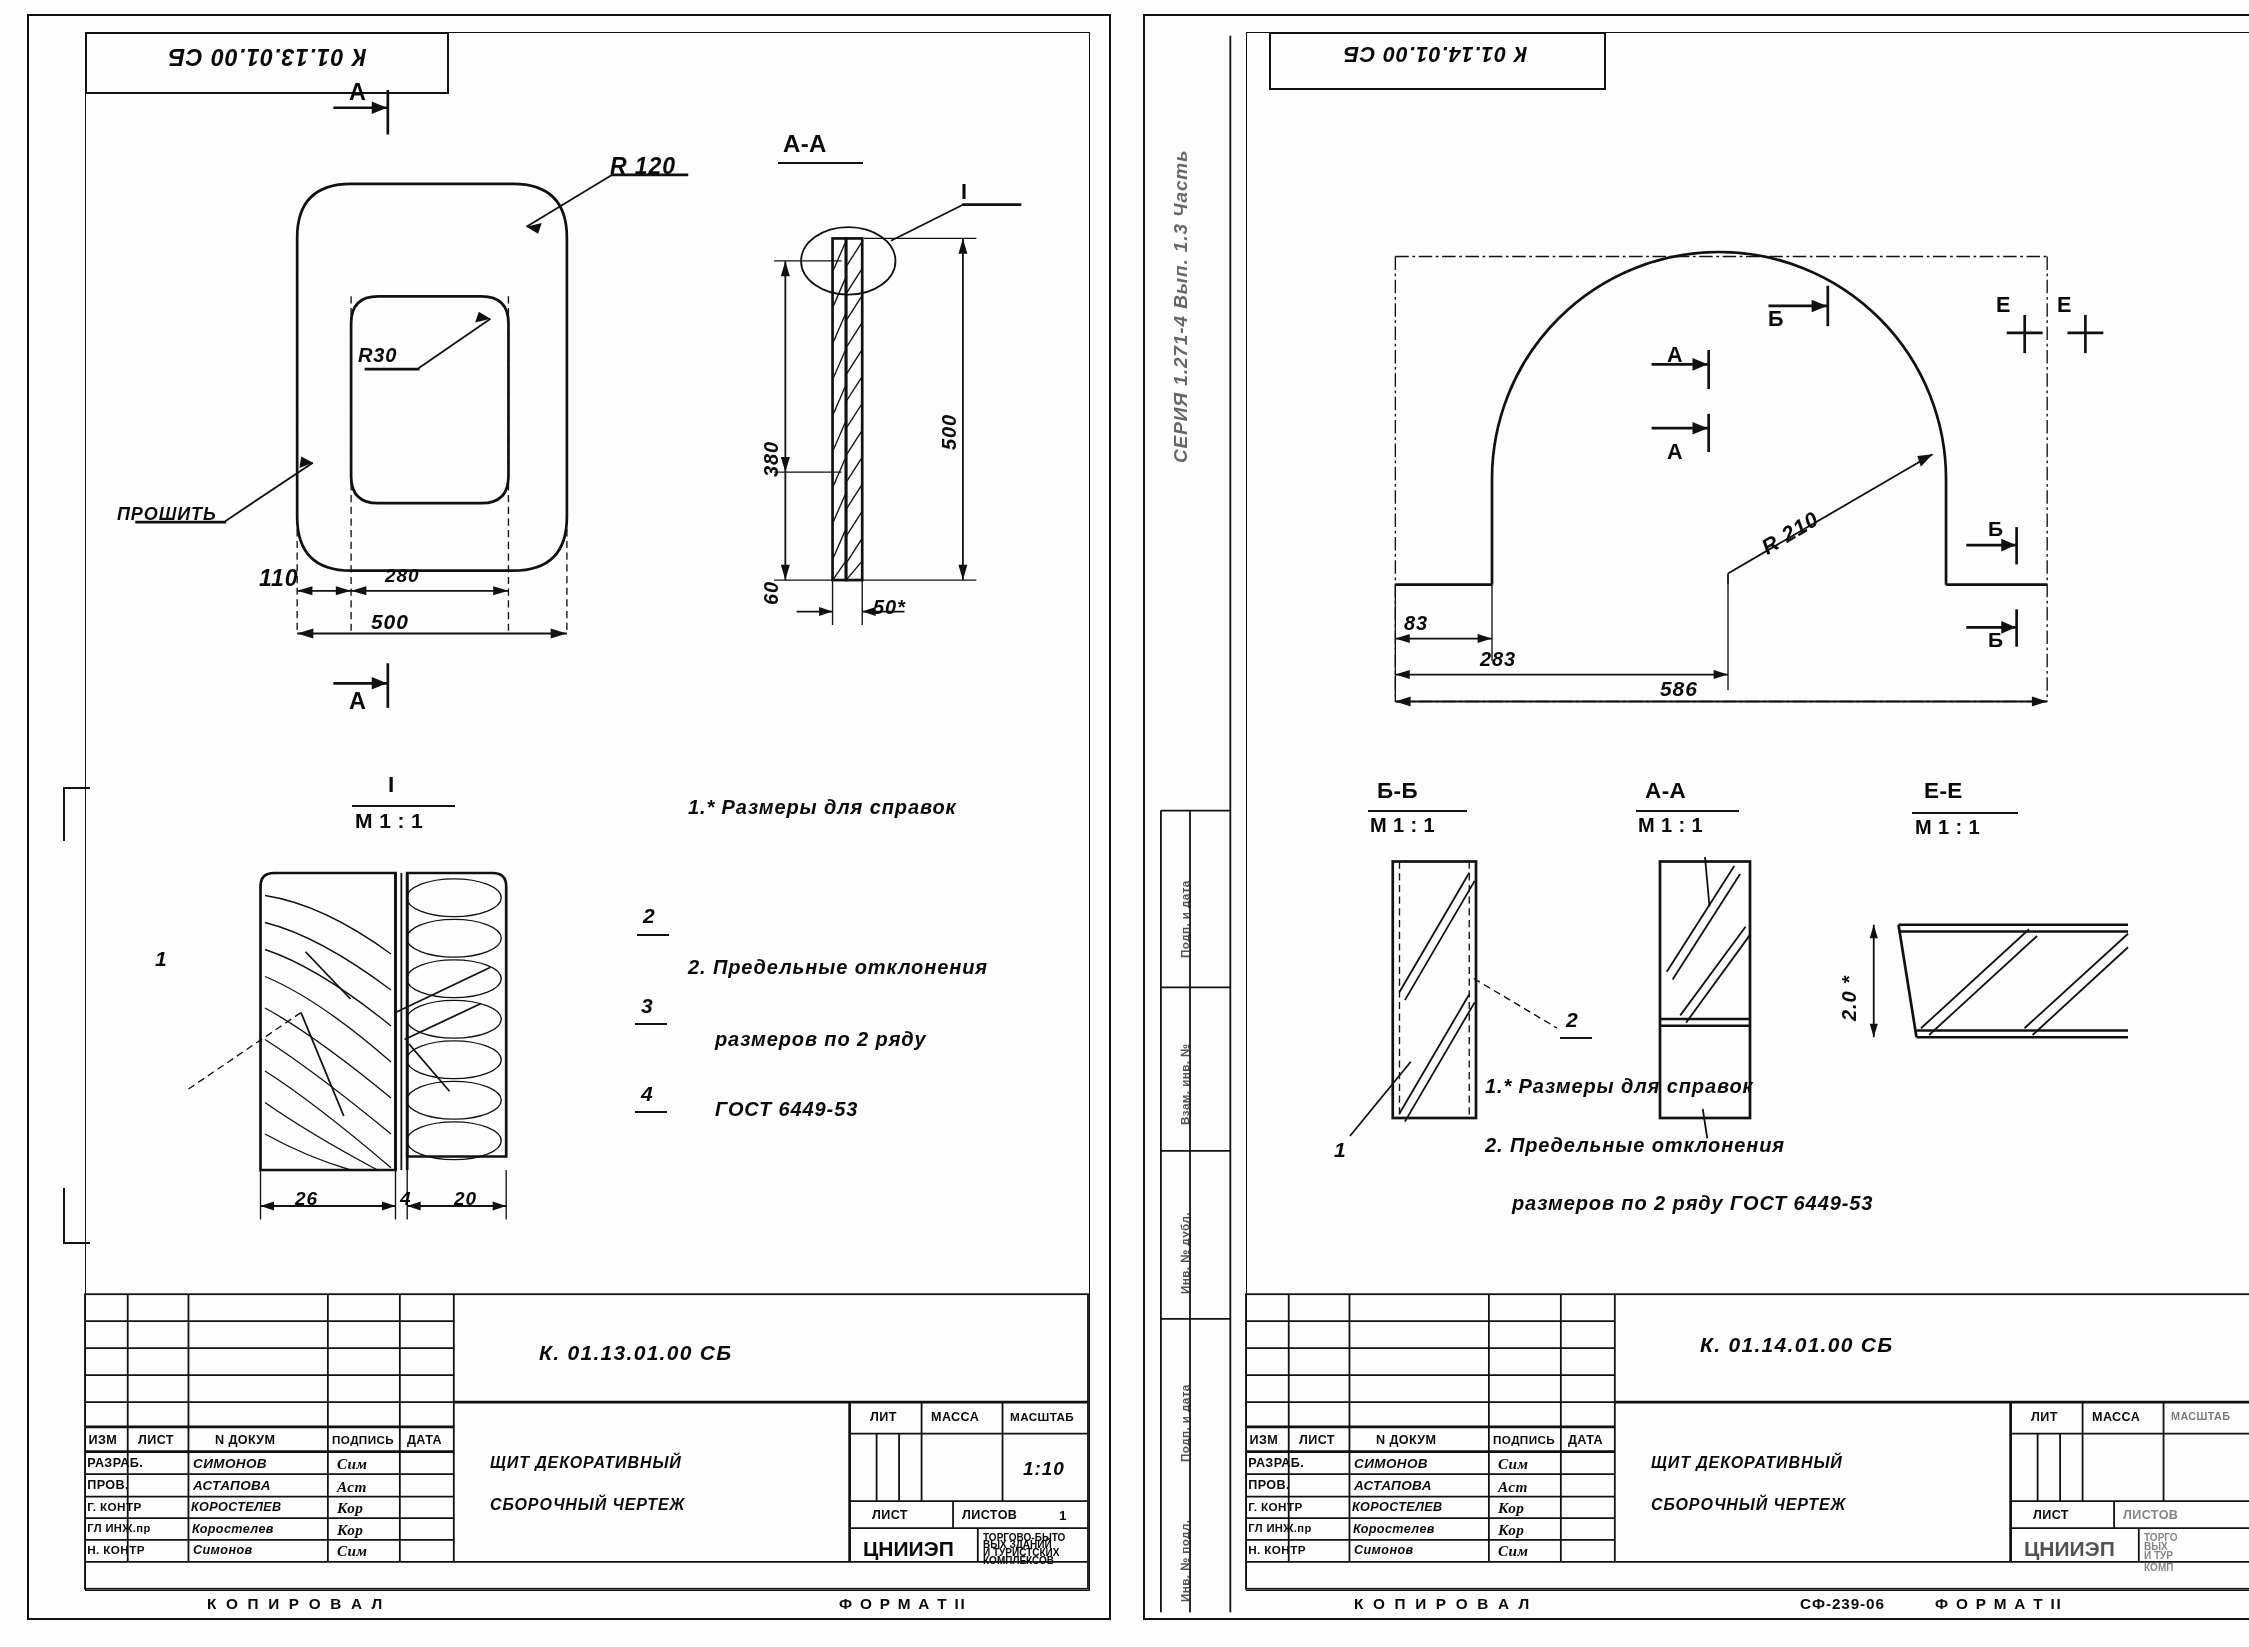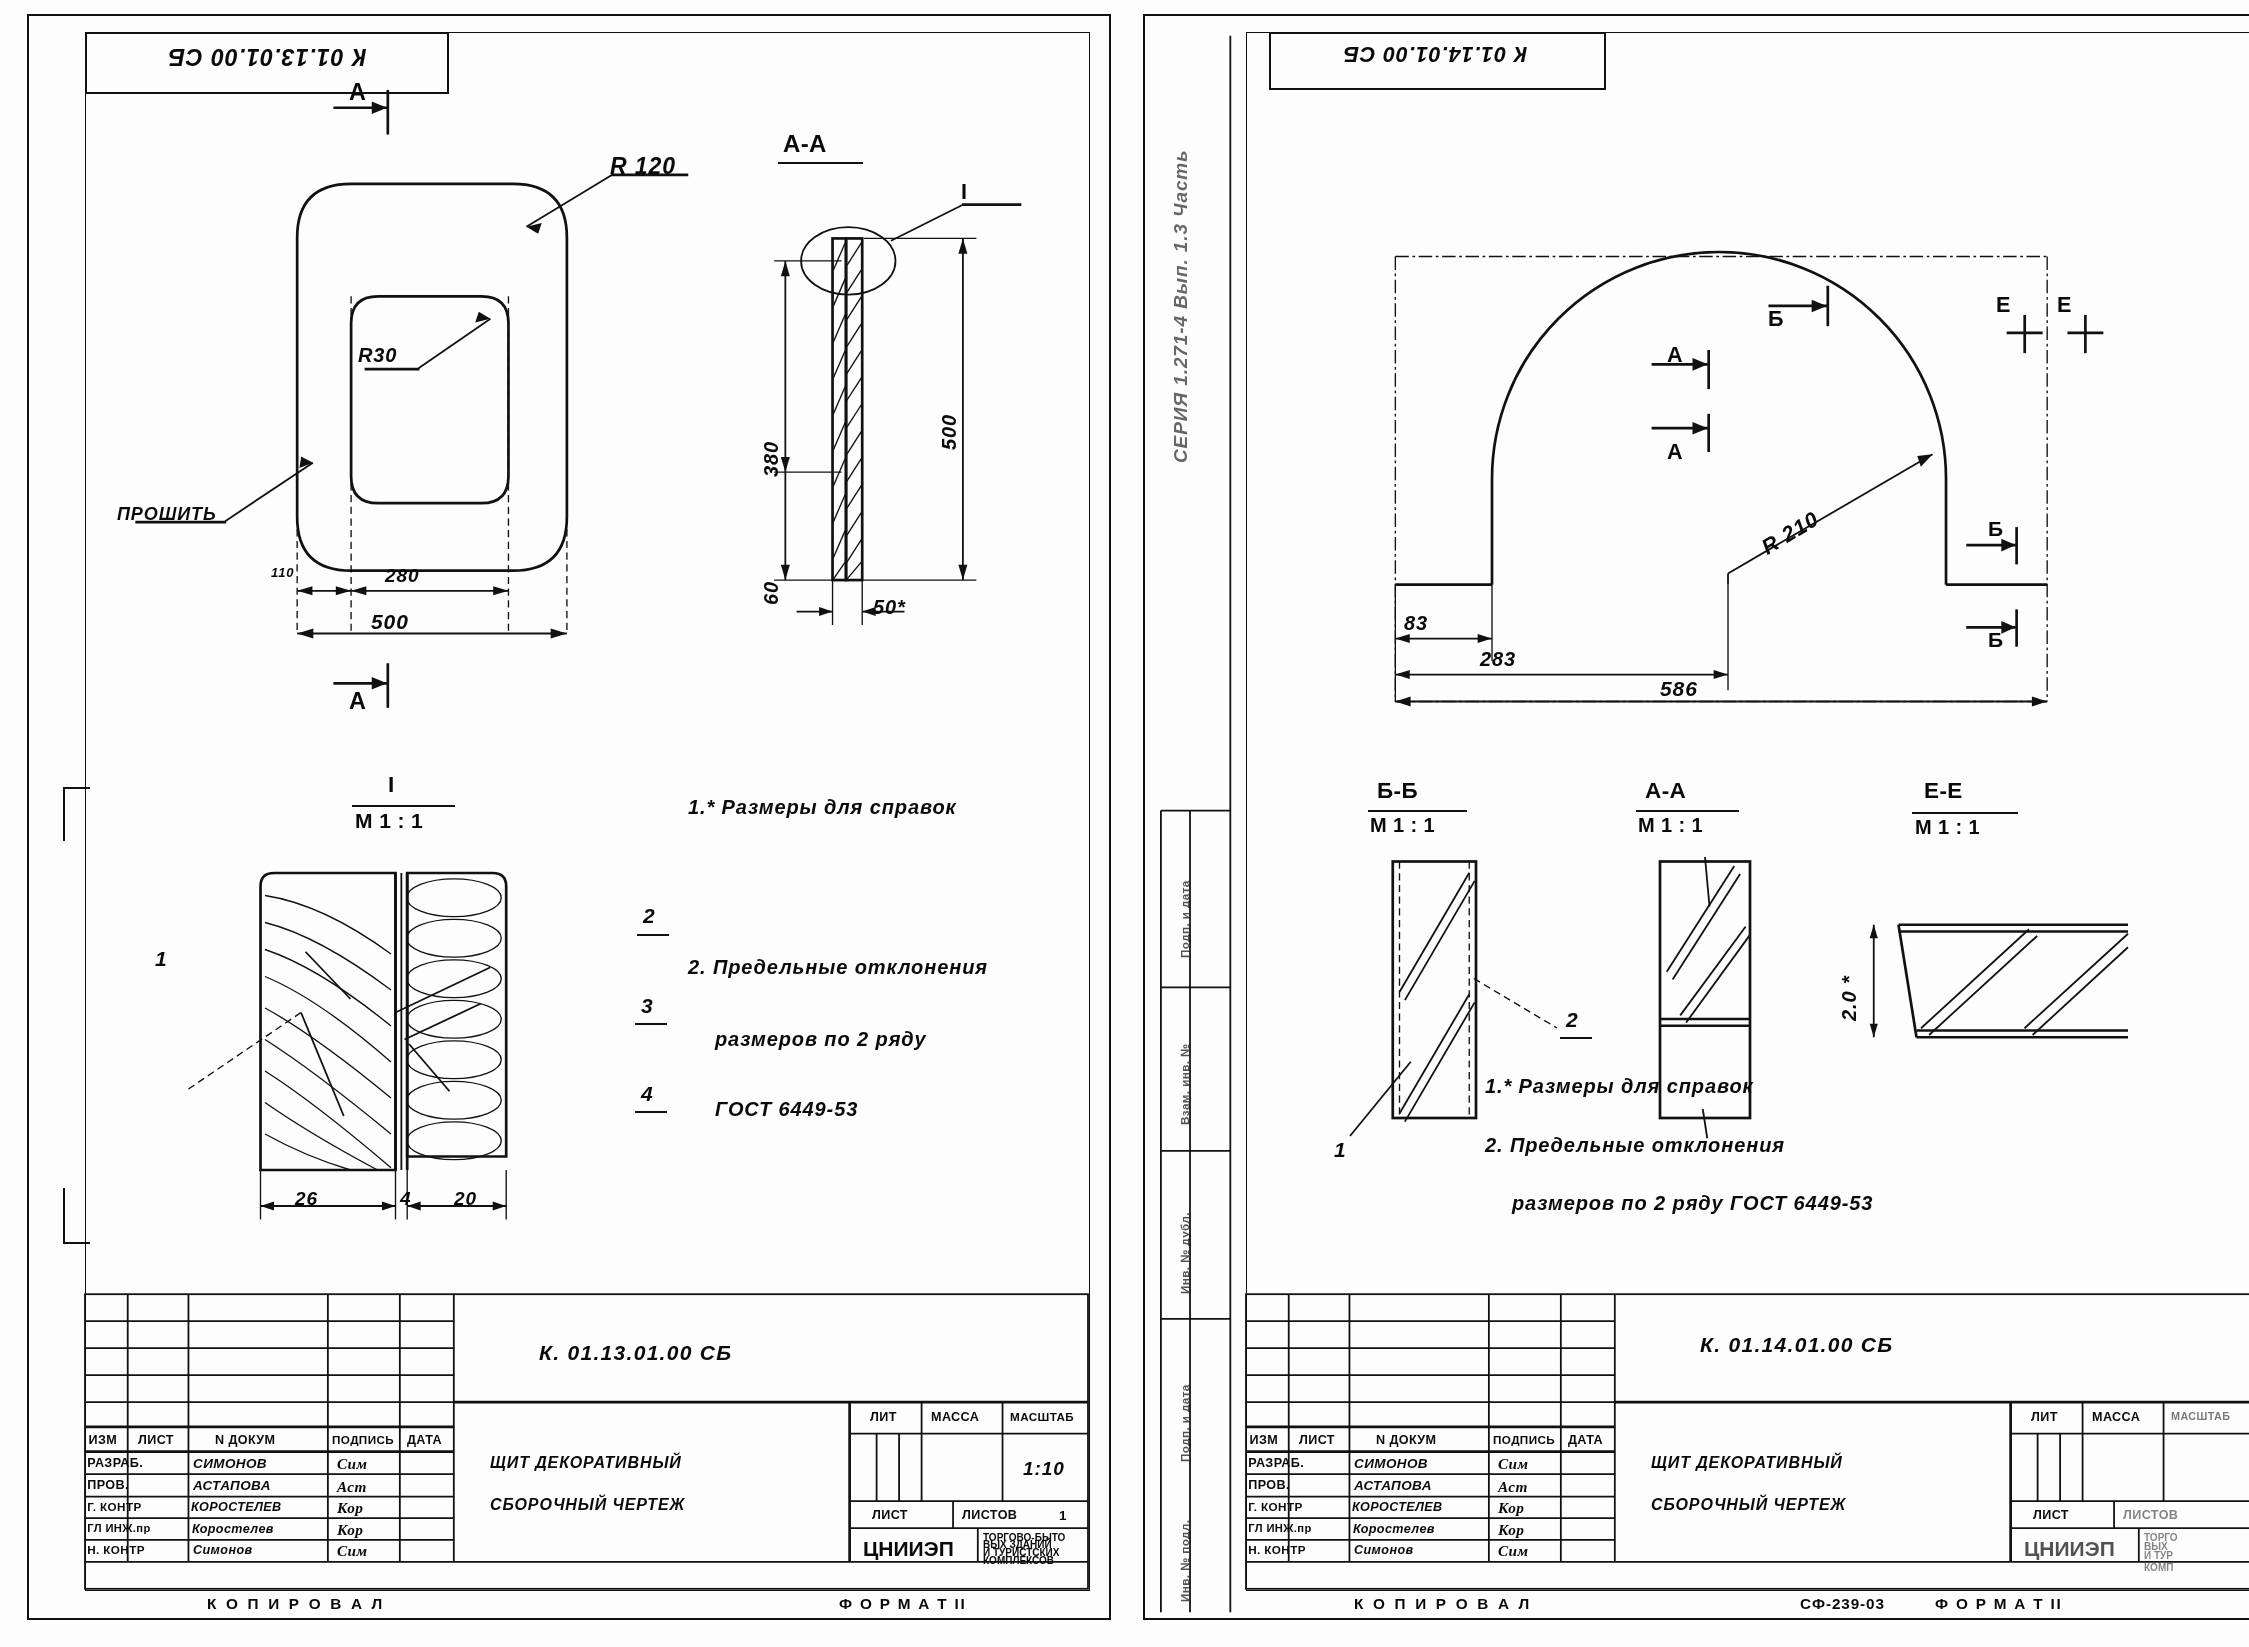--- a/index.html
+++ b/index.html
@@ -76,21 +76,21 @@
   <path d="M 300 985 l 34 -10 l 0 20 z" fill="#111"></path>
   <path d="M 650 985 l -34 -10 l 0 20 z" fill="#111"></path>
 
   <line class="st2" x1="180" y1="1080" x2="780" y2="1080"></line>
   <path d="M 180 1080 l 36 -11 l 0 22 z" fill="#111"></path>
   <path d="M 780 1080 l -36 -11 l 0 22 z" fill="#111"></path>
 </svg>
 <div class="txt" style="left:610px;top:153px;font-size:23px;">R 120</div>
 <div class="txt" style="left:358px;top:344px;font-size:20px;">R30</div>
 <div class="txt" style="left:117px;top:504px;font-size:18px;">ПРОШИТЬ</div>
-<div class="txt" style="left:271px;top:565px;font-size:13px;">110</div>
+<div class="txt" style="left:259px;top:565px;font-size:23px;">110</div>
 <div class="txt" style="left:385px;top:565px;font-size:19px;">280</div>
 <div class="txt" style="left:371px;top:610px;font-size:21px;">500</div>
 
 <svg style="left:333px;top:81px;width:90px;height:58px;" viewBox="0 0 200 130" width="90" height="58">
   <line class="st" x1="0" y1="60" x2="120" y2="60"></line>
   <path d="M 120 60 l -34 -14 l 0 28 z" fill="#111"></path>
   <line class="st" x1="122" y1="20" x2="122" y2="120"></line>
 </svg>
 <div class="txtn" style="left:349px;top:79px;font-size:23.4px;">А</div>
 <svg style="left:333px;top:661px;width:90px;height:58px;" viewBox="0 0 200 130" width="90" height="58">
@@ -538,21 +538,21 @@
   <div class="txtn" style="left:787px;top:214px;font-size:12.6px;">ЛИСТ</div>
   <div class="txtn" style="left:877px;top:214px;font-size:12.6px;opacity:.5;">ЛИСТОВ</div>
   <div class="txtn" style="left:778px;top:243px;font-size:21px;letter-spacing:0;opacity:.7;">ЦНИИЭП</div>
   <div class="txtn" style="left:898px;top:238px;font-size:10px;letter-spacing:0;opacity:.5;">ТОРГО</div>
   <div class="txtn" style="left:898px;top:247px;font-size:10px;letter-spacing:0;opacity:.5;">ВЫХ</div>
   <div class="txtn" style="left:898px;top:256px;font-size:10px;letter-spacing:0;opacity:.5;">И ТУР</div>
   <div class="txtn" style="left:898px;top:268px;font-size:10px;letter-spacing:0;opacity:.5;">КОМП</div>
 </div>
 
 <div class="txtn" style="left:1354px;top:1595px;font-size:15.3px;letter-spacing:2.7px;">К О П И Р О В А Л</div>
-<div class="txtn" style="left:1800px;top:1595px;font-size:15.3px;letter-spacing:0.9px;">СФ-239-03</div>
+<div class="txtn" style="left:1800px;top:1595px;font-size:15.3px;letter-spacing:0.9px;">СФ-239-06</div>
 <div class="txtn" style="left:1935px;top:1595px;font-size:15.3px;letter-spacing:1.8px;">Ф О Р М А Т  II</div>
 
 <div class="ln vline" style="left:63px;top:787px;height:54px;"></div>
 <div class="ln hline" style="left:63px;top:787px;width:27px;"></div>
 <div class="ln hline" style="left:63px;top:1242px;width:27px;"></div>
 <div class="ln vline" style="left:63px;top:1188px;height:54px;"></div>
 
 </div>
 
 

